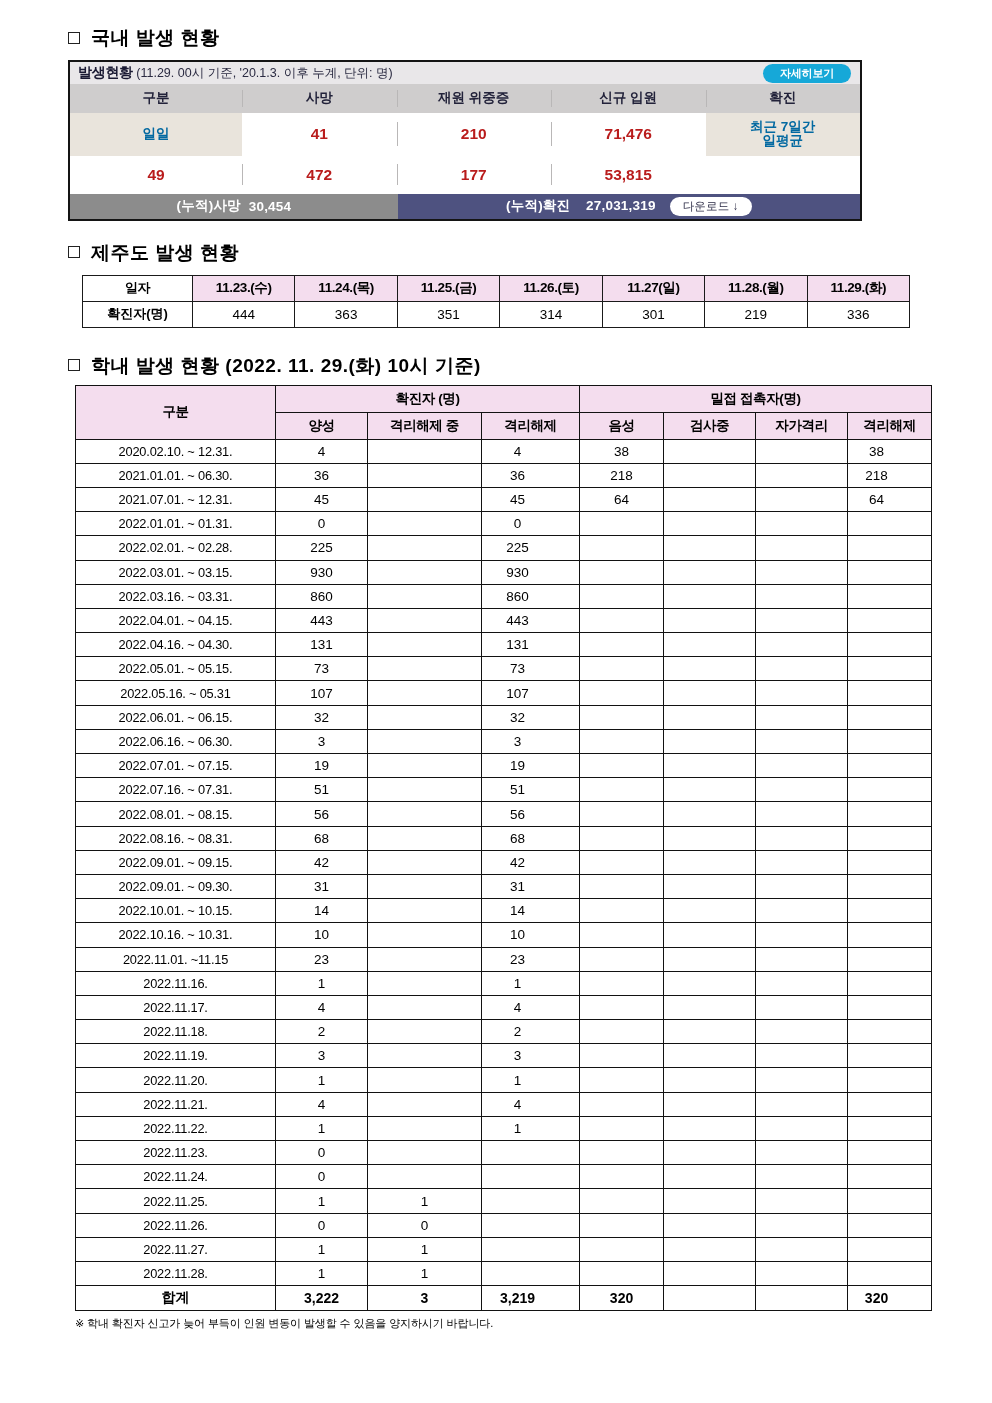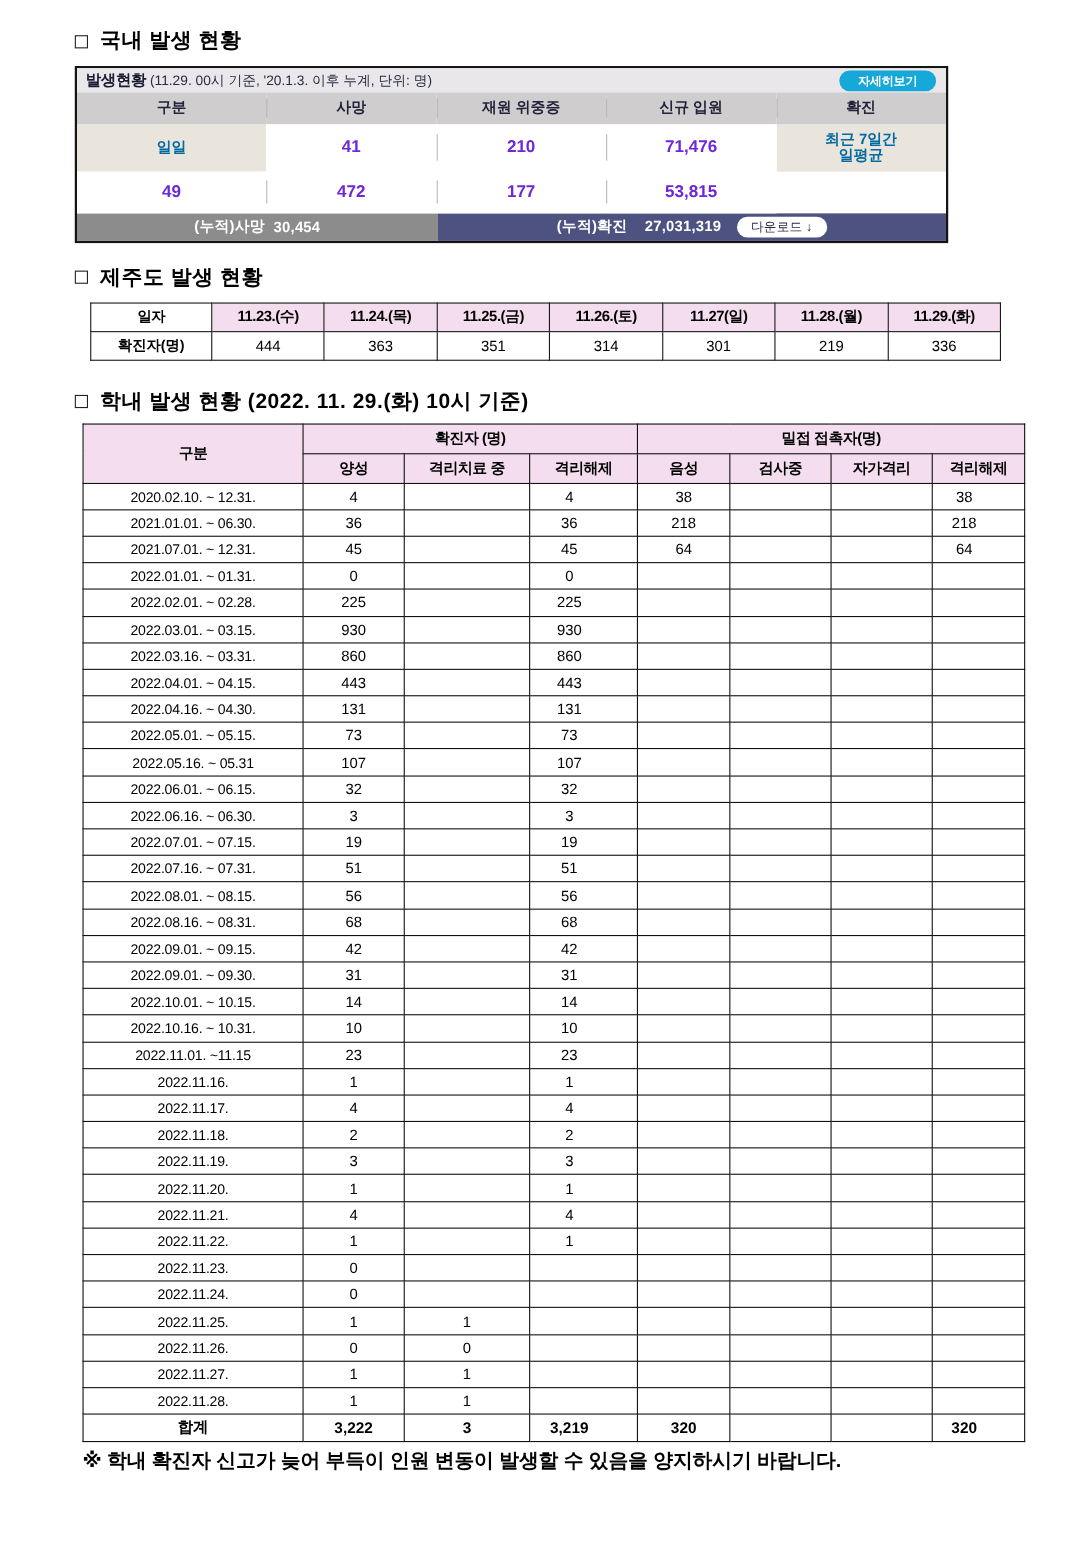--- a/index.html
+++ b/index.html
@@ -114,21 +114,21 @@
     align-items: center;
     justify-content: center;
     line-height: 1.06;
     padding: 7px 0;
     white-space: pre-line;
   }
   .bg-cell {
     text-align: center;
     font-size: 15.5px;
     font-weight: bold;
-    color: #6d28d9;
+    color: #b91c1c;
     display: flex;
     align-items: center;
     justify-content: center;
     position: relative;
     padding: 10px 0;
     background: #ffffff;
   }
   .banner-bottom {
     display: flex;
     height: 25px;
@@ -223,22 +223,22 @@
   table.school td.num { font-size: 13.5px; }
   table.school td.num.shifted { padding-right: 26px; }
   table.school tr.total td {
     font-weight: bold;
     font-size: 14px;
     height: 24px;
   }
   .footnote {
     margin-top: 5px;
     margin-left: 7px;
-    font-size: 18px;
-    font-weight: bold;
+    font-size: 11px;
+    font-weight: normal;
     letter-spacing: -0.1px;
     white-space: pre;
   }
 </style>
 </head>
 <body>
 
 <div class="page">
 
   <div class="section-head">
@@ -356,21 +356,21 @@
           <col style="width:84px">
       </colgroup>
       <thead>
         <tr>
           <th rowspan="2">구분</th>
           <th colspan="3">확진자 (명)</th>
           <th colspan="4">밀접 접촉자(명)</th>
         </tr>
         <tr>
           <th>양성</th>
-          <th>격리치료 중</th>
+          <th>격리해제 중</th>
           <th>격리해제</th>
           <th>음성</th>
           <th>검사중</th>
           <th>자가격리</th>
           <th>격리해제</th>
         </tr>
       </thead>
       <tbody id="school-body">
           <tr>
             <td class="period">2020.02.10. ~ 12.31.</td>

